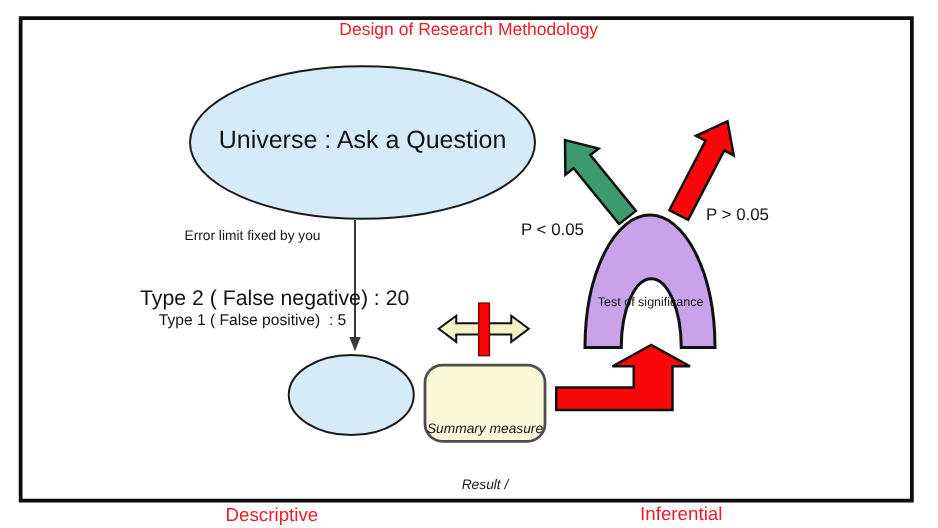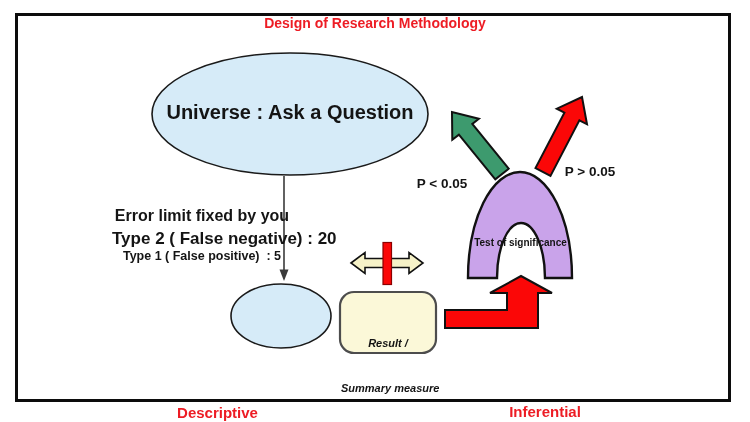--- a/index.html
+++ b/index.html
@@ -5,24 +5,24 @@
   html,body{margin:0;padding:0;background:#fff;}
   .canvas{
     position:relative;width:750px;height:422px;background:#ffffff;
     font-family:"Liberation Sans",sans-serif;overflow:hidden;
   }
   .frame{
     position:absolute;left:15px;top:13px;width:716px;height:389px;
     border:3px solid #0c0c0c;box-sizing:border-box;background:transparent;
   }
   svg.shapes{position:absolute;left:0;top:0;}
-  .txt{position:absolute;color:#141414;font-weight:bold;text-align:center;white-space:pre;}
+  .txt{position:absolute;color:#141414;font-weight:normal;text-align:center;white-space:pre;}
   .title{left:0;top:15px;width:750px;font-size:14px;color:#ED1C24;}
   .universe-label{left:165px;top:101px;width:250px;font-size:20px;}
-  .err1{left:112px;top:183px;width:180px;font-size:16px;margin-top:24px;}
+  .err1{left:112px;top:183px;width:180px;font-size:11px;}
   .err2{left:112px;top:205px;width:180px;font-size:12.5px;margin-top:44px;}
   .err3{left:112px;top:229px;width:180px;font-size:17px;}
   .err4{left:112px;top:252px;width:180px;font-size:11px;}
   .sample-label{left:231px;top:299px;width:100px;font-size:11.5px;line-height:15px;}
   .result-label{left:341px;top:306px;width:94px;font-size:11px;font-style:italic;line-height:15px;}
   .arch-label{left:468px;top:205px;width:105px;font-size:10px;margin-top:32px;}
   .p-left{left:406px;top:176px;width:72px;font-size:13.5px;}
   .p-right{left:554px;top:164px;width:72px;font-size:13.5px;}
   .red-2line{color:#ED1C24;font-size:15px;line-height:23px;}
   .descriptive{left:155px;top:355px;width:125px;}
@@ -62,22 +62,22 @@
   <div class="txt title">Design of Research Methodology</div>
 
   <div class="txt universe-label">Universe : Ask a Question</div>
 
   <div class="txt err1">Error limit fixed by you</div>
   <div class="txt err2">Type 1 ( False positive)  : 5</div>
   <div class="txt err3">Type 2 ( False negative) : 20</div>
 
 
   <div class="txt result-label">
+    <div>Summary measure</div>
     <div>Result /</div>
-    <div>Summary measure</div>
   </div>
 
   <div class="txt arch-label">Test of significance</div>
   <div class="txt p-left">P &lt; 0.05</div>
   <div class="txt p-right">P &gt; 0.05</div>
 
   <div class="txt red-2line descriptive">
     <div>Descriptive</div>
     
   </div>

